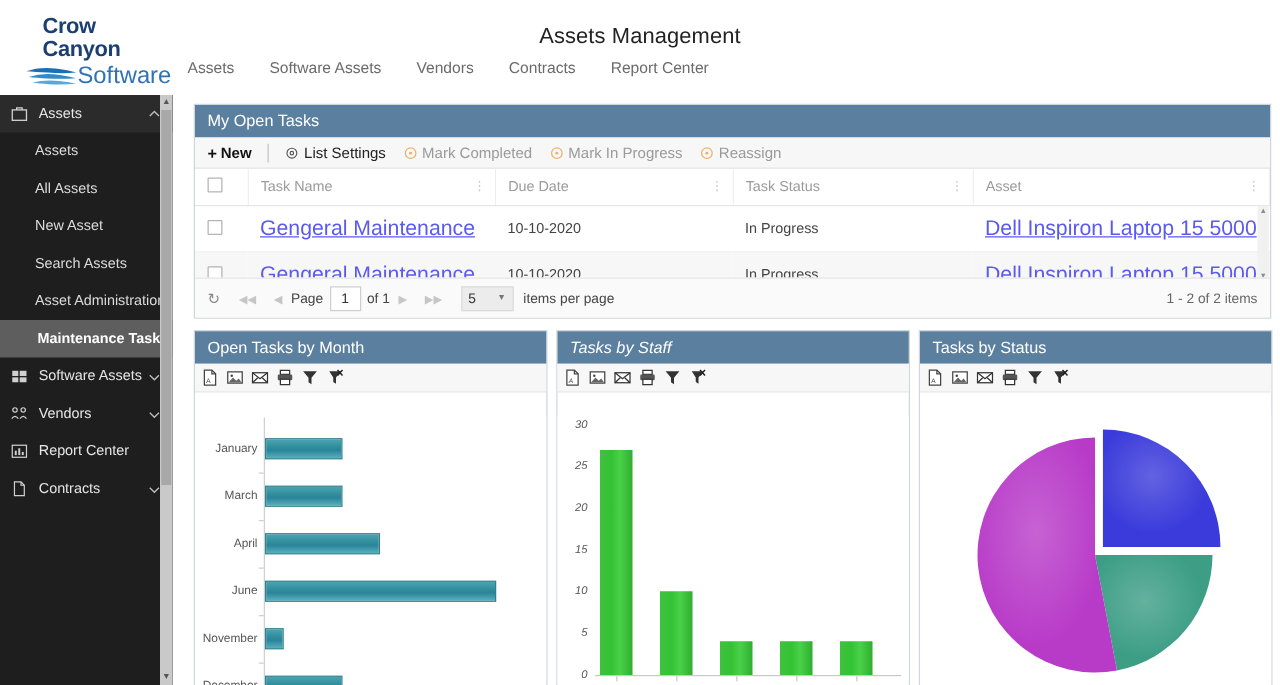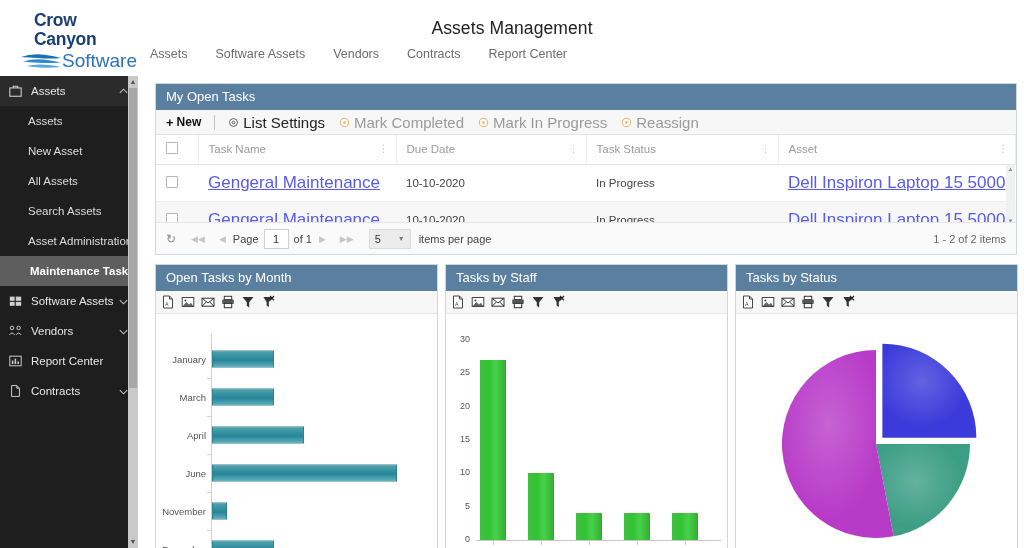--- a/index.html
+++ b/index.html
@@ -89,21 +89,21 @@
     padding: 5px 10px 6px; height: 26px; line-height: 16px;
   }
 
   
   .tasks-panel { position: absolute; left: 7px; top: 7px; width: 862px; height: 172px; }
   .grid-toolbar {
     height: 25px; background: #f7f7f7; border-bottom: 1px solid #e3e3e3;
     display: flex; align-items: center; padding: 0 8px; gap: 0;
   }
   .tb-btn {
-    display: flex; align-items: center; font-size: 15px;
+    display: flex; align-items: center; font-size: 12px;
     padding: 0 7px; height: 24px; white-space: nowrap; color: #222;
   }
   .tb-btn.new { font-weight: bold; font-size: 12px; color: #111; padding-left: 2px; }
   .tb-btn.dim { color: #9a9a9a; }
   .tb-plus { font-size: 13px; font-weight: bold; margin-right: 3px; }
   .tb-sep { width: 1px; height: 15px; background: #c4c4c4; margin: 0 6px; }
   .tb-ico { width: 11px; height: 11px; margin-right: 4px; flex: 0 0 11px; }
 
   table.grid { width: 100%; border-collapse: collapse; table-layout: fixed; }
   table.grid th {
@@ -155,21 +155,21 @@
     width: 42px; height: 20px; background: #ececec; border: 1px solid #dcdcdc;
     font-size: 11px; color: #333; margin: 0 8px; display: flex;
     align-items: center; justify-content: space-between; padding: 0 5px;
   }
   .pg-select .cv { font-size: 7px; color: #777; }
   .pg-right { margin-left: auto; font-size: 11px; color: #666; }
 
   
   .chart-panel { position: absolute; top: 188px; height: 284px; width: 283px; }
   .cp1 { left: 7px; }
-  .cp2 { left: 297px; }
+  .cp2 { left: 297px; font-style: italic; }
   .cp3 { left: 587px; }
   .chart-toolbar {
     height: 23px; background: #f7f7f7; border-bottom: 1px solid #e9e9e9;
     display: flex; align-items: center; padding: 0 5px; gap: 6px;
   }
   .ct-ico { width: 14px; height: 14px; cursor: pointer; }
   .chart-area { position: relative; height: 234px; background: #fff; overflow: hidden; margin-top: 18px; }
 
   
   .hbar-row { position: absolute; left: 0; right: 0; height: 33px; }
@@ -246,24 +246,24 @@
         <span class="sb-label">Assets</span>
         <svg class="sb-chev" viewBox="0 0 12 12">
           <path d="M2 7.5 L6 3.5 L10 7.5" fill="none" stroke="#d8d8d8" stroke-width="1.2"></path>
         </svg>
       </div>
 
       <div class="sb-sub">
         <span>Assets</span>
       </div>
       <div class="sb-sub">
+        <span>All Assets</span>
+      </div>
+      <div class="sb-sub">
         <span>New Asset</span>
-      </div>
-      <div class="sb-sub">
-        <span>All Assets</span>
       </div>
       <div class="sb-sub">
         <span>Search Assets</span>
       </div>
       <div class="sb-sub">
         <span>Asset Administration</span>
       </div>
       <div class="sb-sub sel">
         <span>Maintenance Tasks</span>
       </div>

